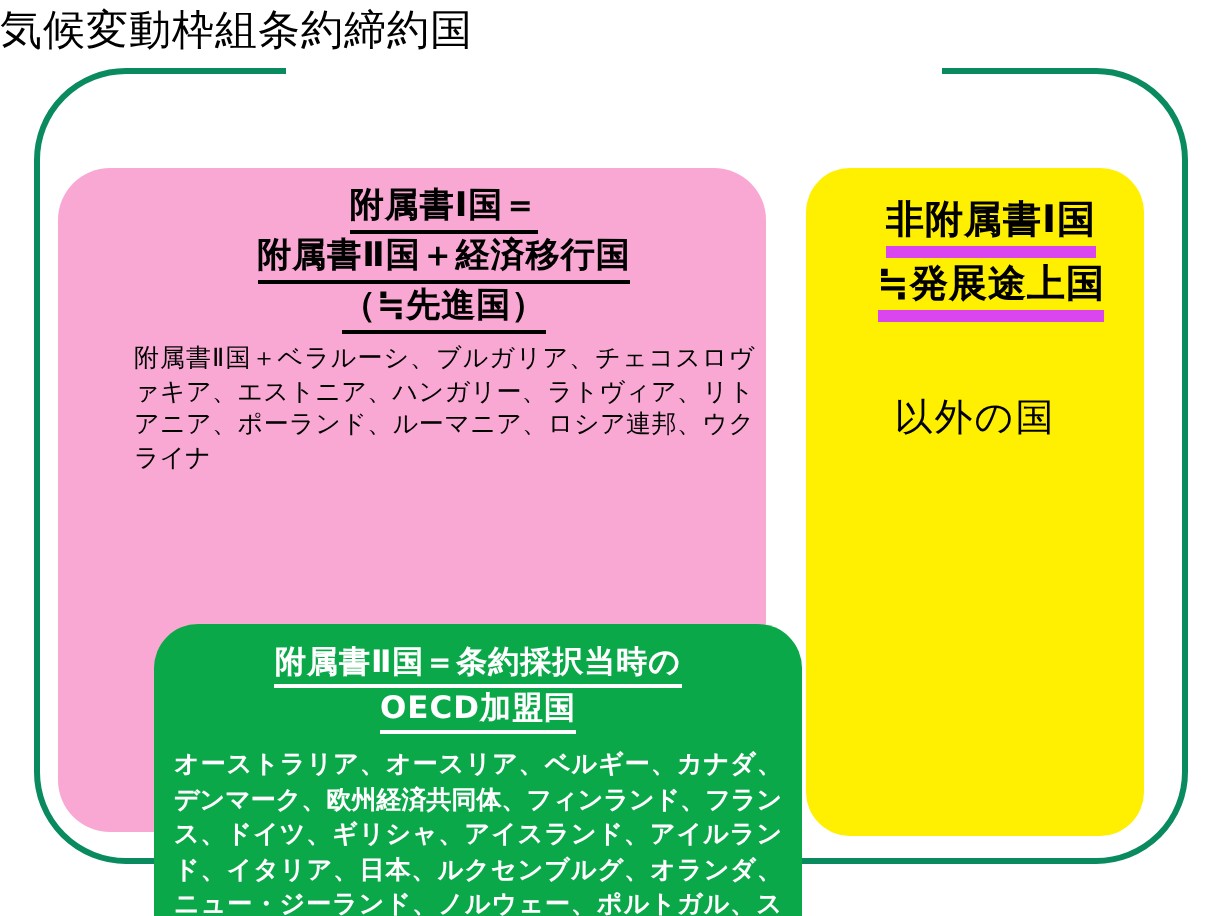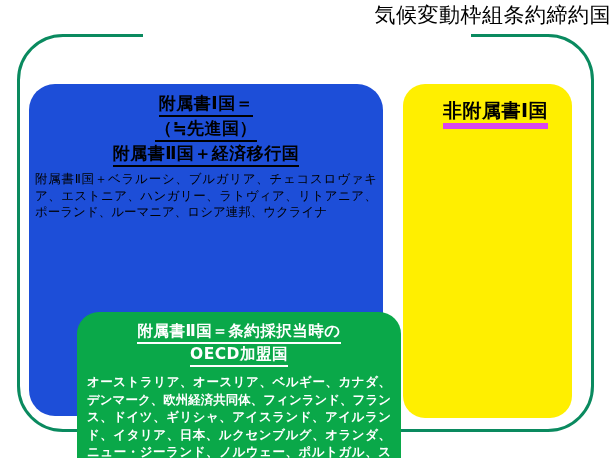--- a/index.html
+++ b/index.html
@@ -14,21 +14,21 @@
     font-family: "DejaVu Sans", "Liberation Sans", sans-serif;
     overflow: hidden;
   }
 
   
   #title-block {
     position: absolute;
     left: 0;
     top: 2px;
     width: 611px;
-    text-align: right;
+    text-align: left;
     z-index: 5;
   }
   #title-line1 {
     font-size: 21px;
     font-weight: 500;
     color: #000000;
     line-height: 26px;
     letter-spacing: 0.5px;
     font-family: "DejaVu Sans", "Liberation Sans", sans-serif;
   }
@@ -64,24 +64,25 @@
     z-index: 3;
   }
 
   
   #annex1-box {
     position: absolute;
     left: 29px;
     top: 84px;
     width: 354px;
     height: 332px;
-    background: #1d4ed8;
+    background: #f9a8d4;
     border-radius: 26px;
     z-index: 2;
     box-sizing: border-box;
+    padding-left: 32px;
   }
   #annex1-heading {
     margin: 8px 0 0 0;
     text-align: center;
     color: #000000;
     font-weight: bold;
     font-size: 17px;
     line-height: 23px;
   }
   #annex1-heading .hl {
@@ -176,33 +177,35 @@
 
 <div id="title-notch"></div>
 
 <div id="title-block">
   <div id="title-line1">気候変動枠組条約締約国</div>
 </div>
 
 <div id="annex1-box">
   <div id="annex1-heading">
     <div><span class="hl">附属書Ⅰ国＝</span></div>
+    <div><span class="hl">附属書Ⅱ国＋経済移行国</span></div>
     <div><span class="hl">（≒先進国）</span></div>
-    <div><span class="hl">附属書Ⅱ国＋経済移行国</span></div>
   </div>
   <div id="annex1-list">附属書Ⅱ国＋ベラルーシ、ブルガリア、チェコスロヴァキア、エストニア、ハンガリー、ラトヴィア、リトアニア、ポーランド、ルーマニア、ロシア連邦、ウクライナ</div>
 
   <div id="annex2-box">
     <div id="annex2-heading">
       <div><span class="hl">附属書Ⅱ国＝条約採択当時の</span></div>
       <div><span class="hl">OECD加盟国</span></div>
     </div>
     <div id="annex2-list">オーストラリア、オースリア、ベルギー、カナダ、デンマーク、欧州経済共同体、フィンランド、フランス、ドイツ、ギリシャ、アイスランド、アイルランド、イタリア、日本、ルクセンブルグ、オランダ、ニュー・ジーランド、ノルウェー、ポルトガル、スペイン、スウェーデン、スイス、トルコ、英国、米国</div>
   </div>
 </div>
 
 <div id="nonannex-box">
   <div id="nonannex-heading">
     <div><span class="hl">非附属書Ⅰ国</span></div>
+    <div><span class="hl">≒発展途上国</span></div>
   </div>
   <div id="nonannex-body">
+    <div>以外の国</div>
   </div>
 </div>
 
 </body></html>

